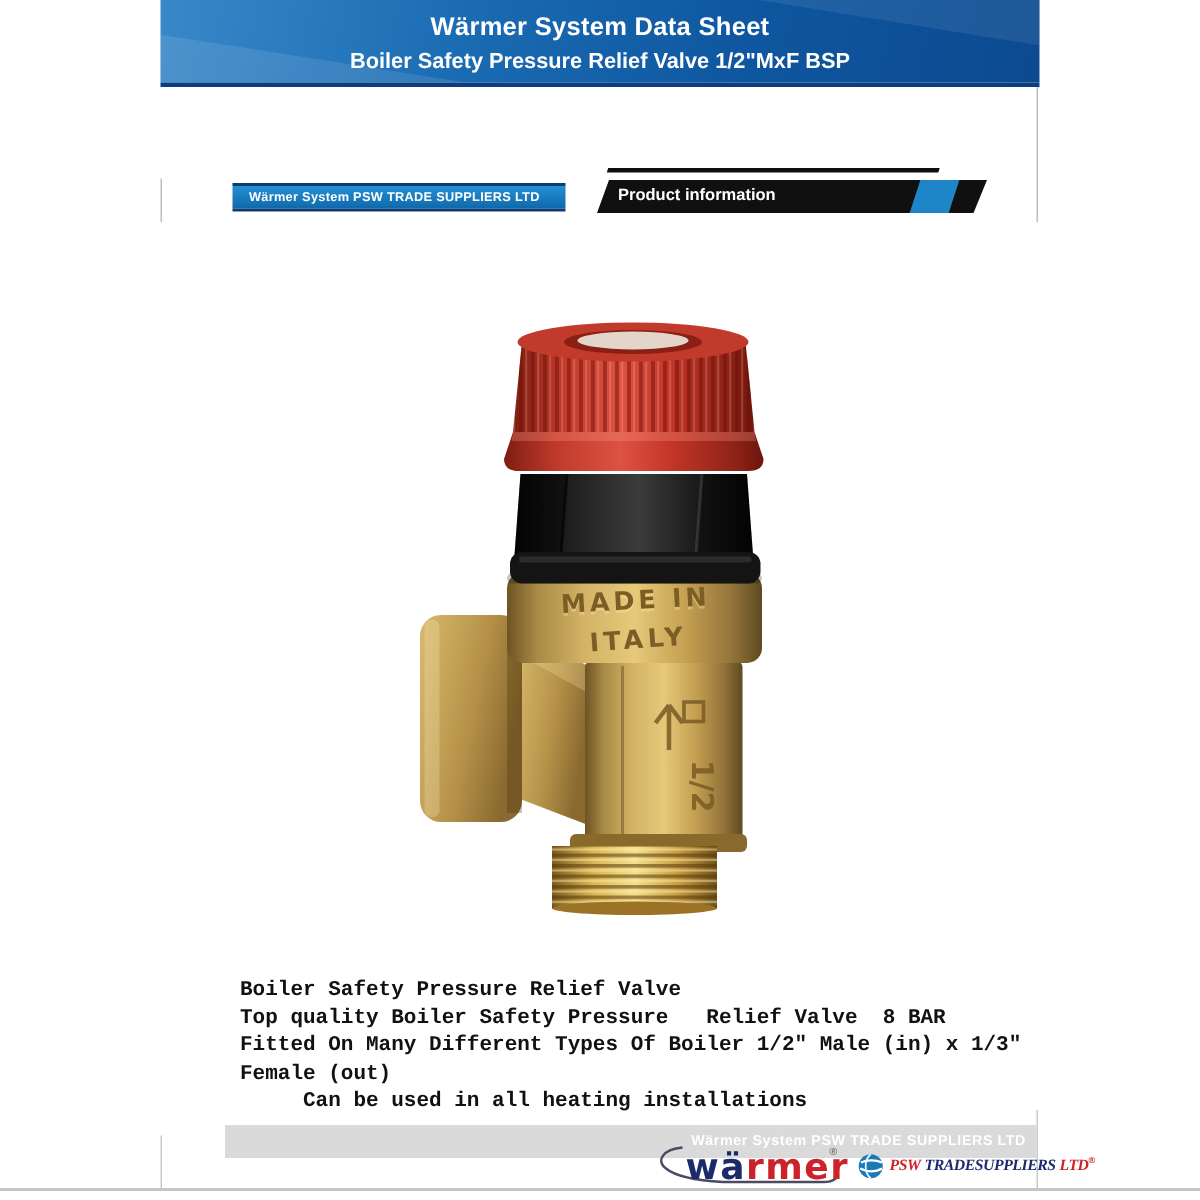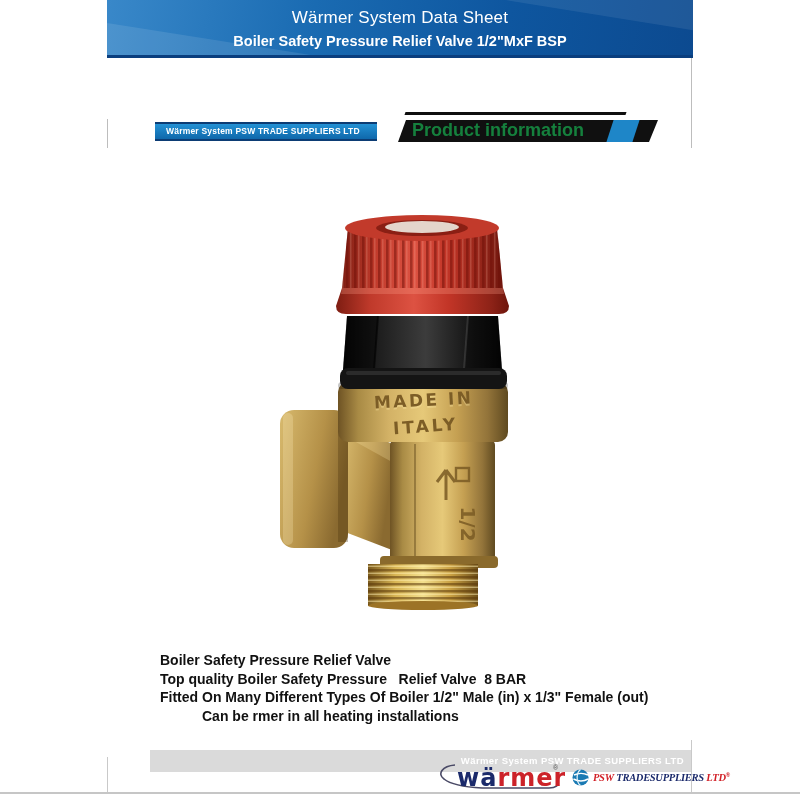--- a/index.html
+++ b/index.html
@@ -7,50 +7,50 @@
        font-family:"Liberation Sans", sans-serif;}
 
   
   .banner{position:absolute;left:107px;top:0;width:586px;height:55px;
     background:linear-gradient(100deg,#3988c9 0%,#1a6bb2 35%,#0e569f 68%,#0c4a90 100%);
     border-bottom:3px solid #0a3e7e;color:#fff;text-align:center;overflow:hidden;}
   .banner::before{content:"";position:absolute;left:0;top:0;width:60%;height:100%;
     background:rgba(255,255,255,.10);clip-path:polygon(0 42%,58% 100%,0 100%);}
   .banner::after{content:"";position:absolute;right:0;top:0;width:40%;height:100%;
     background:rgba(255,255,255,.08);clip-path:polygon(100% 0,100% 55%,20% 0);}
-  .banner-title{position:relative;z-index:2;margin-top:8px;font-size:17px;font-weight:normal;letter-spacing:.2px;}
+  .banner-title{position:relative;z-index:2;margin-top:8px;font-size:17px;font-weight:bold;letter-spacing:.2px;}
   .banner-subtitle{position:relative;z-index:2;margin-top:5px;font-size:14.5px;font-weight:bold;}
 
   
   .vline{position:absolute;width:1px;background:#bdbdbd;}
   .vl-left-top{left:107px;top:119px;height:29px;}
   .vl-right-top{left:691px;top:58px;height:90px;}
   .vl-left-bot{left:107px;top:757px;height:36px;background:#c9c9c9;}
   .vl-right-bot{left:691px;top:740px;height:53px;background:#c9c9c9;}
   .hline-bottom{position:absolute;left:0;top:792px;width:800px;height:2px;background:#c6c6c6;}
 
   
   .supplier-bar{position:absolute;left:155px;top:122px;width:211px;height:15px;
     background:linear-gradient(#2391d4,#0f68ab);border-top:2px solid #0c3c74;border-bottom:2px solid #0c3c74;
     color:#fff;font-size:8.5px;font-weight:bold;line-height:15px;padding-left:11px;box-sizing:content-box;
     letter-spacing:.2px;white-space:nowrap;}
   .info-topline{position:absolute;left:405px;top:112px;width:221px;height:3px;background:#0e0e0e;transform:skewX(-18deg);}
   .product-bar{position:absolute;left:398px;top:120px;width:260px;height:22px;background:#101010;
-    clip-path:polygon(8px 0,100% 0,calc(100% - 9px) 100%,0 100%);color:#15803d;
-    font-size:18px;font-weight:bold;line-height:21px;padding-left:14px;box-sizing:border-box;}
+    clip-path:polygon(8px 0,100% 0,calc(100% - 9px) 100%,0 100%);color:#ffffff;
+    font-size:11px;font-weight:bold;line-height:21px;padding-left:14px;box-sizing:border-box;}
   .product-bar .blue-chip{position:absolute;left:212px;top:0;width:26px;height:100%;
     background:#1e86c8;transform:skewX(-18deg);}
 
   
   .valve-wrap{position:absolute;left:250px;top:212px;width:280px;height:400px;}
 
   
   .desc{position:absolute;left:160px;top:651px;width:540px;color:#111;
     font-size:14px;font-weight:bold;line-height:18.5px;}
-  .desc div{white-space:pre-wrap;}
+  .desc div{white-space:pre-wrap;font-family:Liberation Mono, monospace;}
   .desc .indent{padding-left:42px;}
 
   
   .footer-bar{position:absolute;left:150px;top:750px;width:541px;height:22px;background:#dadada;
     color:#fff;font-size:9.5px;font-weight:bold;line-height:22px;text-align:right;
     padding-right:7px;box-sizing:border-box;letter-spacing:.4px;}
   .warmer-logo{position:absolute;left:437px;top:758px;width:128px;height:38px;}
   .psw-logo{position:absolute;left:572px;top:766px;height:22px;display:flex;align-items:center;gap:4px;}
   .psw-text{font-size:10.5px;font-weight:bold;font-style:italic;letter-spacing:-.3px;white-space:nowrap;}
   .psw-red{color:#d22027;font-family:Liberation Serif, serif;} .psw-navy{color:#1b2a6b;font-family:Liberation Serif, serif;}
@@ -178,21 +178,21 @@
     <rect x="118" y="352" width="110" height="42" fill="url(#thrPat)"></rect>
     <ellipse cx="173" cy="393.5" rx="55" ry="4.5" fill="#9c7326"></ellipse>
   </g>
 </svg>
 </div>
 
 <div class="desc">
   <div>Boiler Safety Pressure Relief Valve</div>
   <div>Top quality Boiler Safety Pressure   Relief Valve  8 BAR</div>
   <div>Fitted On Many Different Types Of Boiler 1/2" Male (in) x 1/3" Female (out)</div>
-  <div class="indent">Can be rmer in all heating installations</div>
+  <div class="indent">Can be used in all heating installations</div>
 </div>
 
 <div class="footer-bar">Wärmer System PSW TRADE SUPPLIERS LTD</div>
 
 <div class="warmer-logo">
   <svg width="128" height="38" viewBox="0 0 128 38">
     <path d="M18,7 C5,8 0,16 7,21 C13,26 27,29 45,30 L112,30 C119,30 122,27 121,24" stroke="#4a4a66" fill="none" stroke-width="1.6"></path>
     <text x="20" y="28" font-family="DejaVu Sans, sans-serif" font-size="24" font-weight="bold" letter-spacing="1">
       <tspan fill="#1b2a6b">wä</tspan><tspan fill="#cc2229">rmer</tspan>
     </text>

